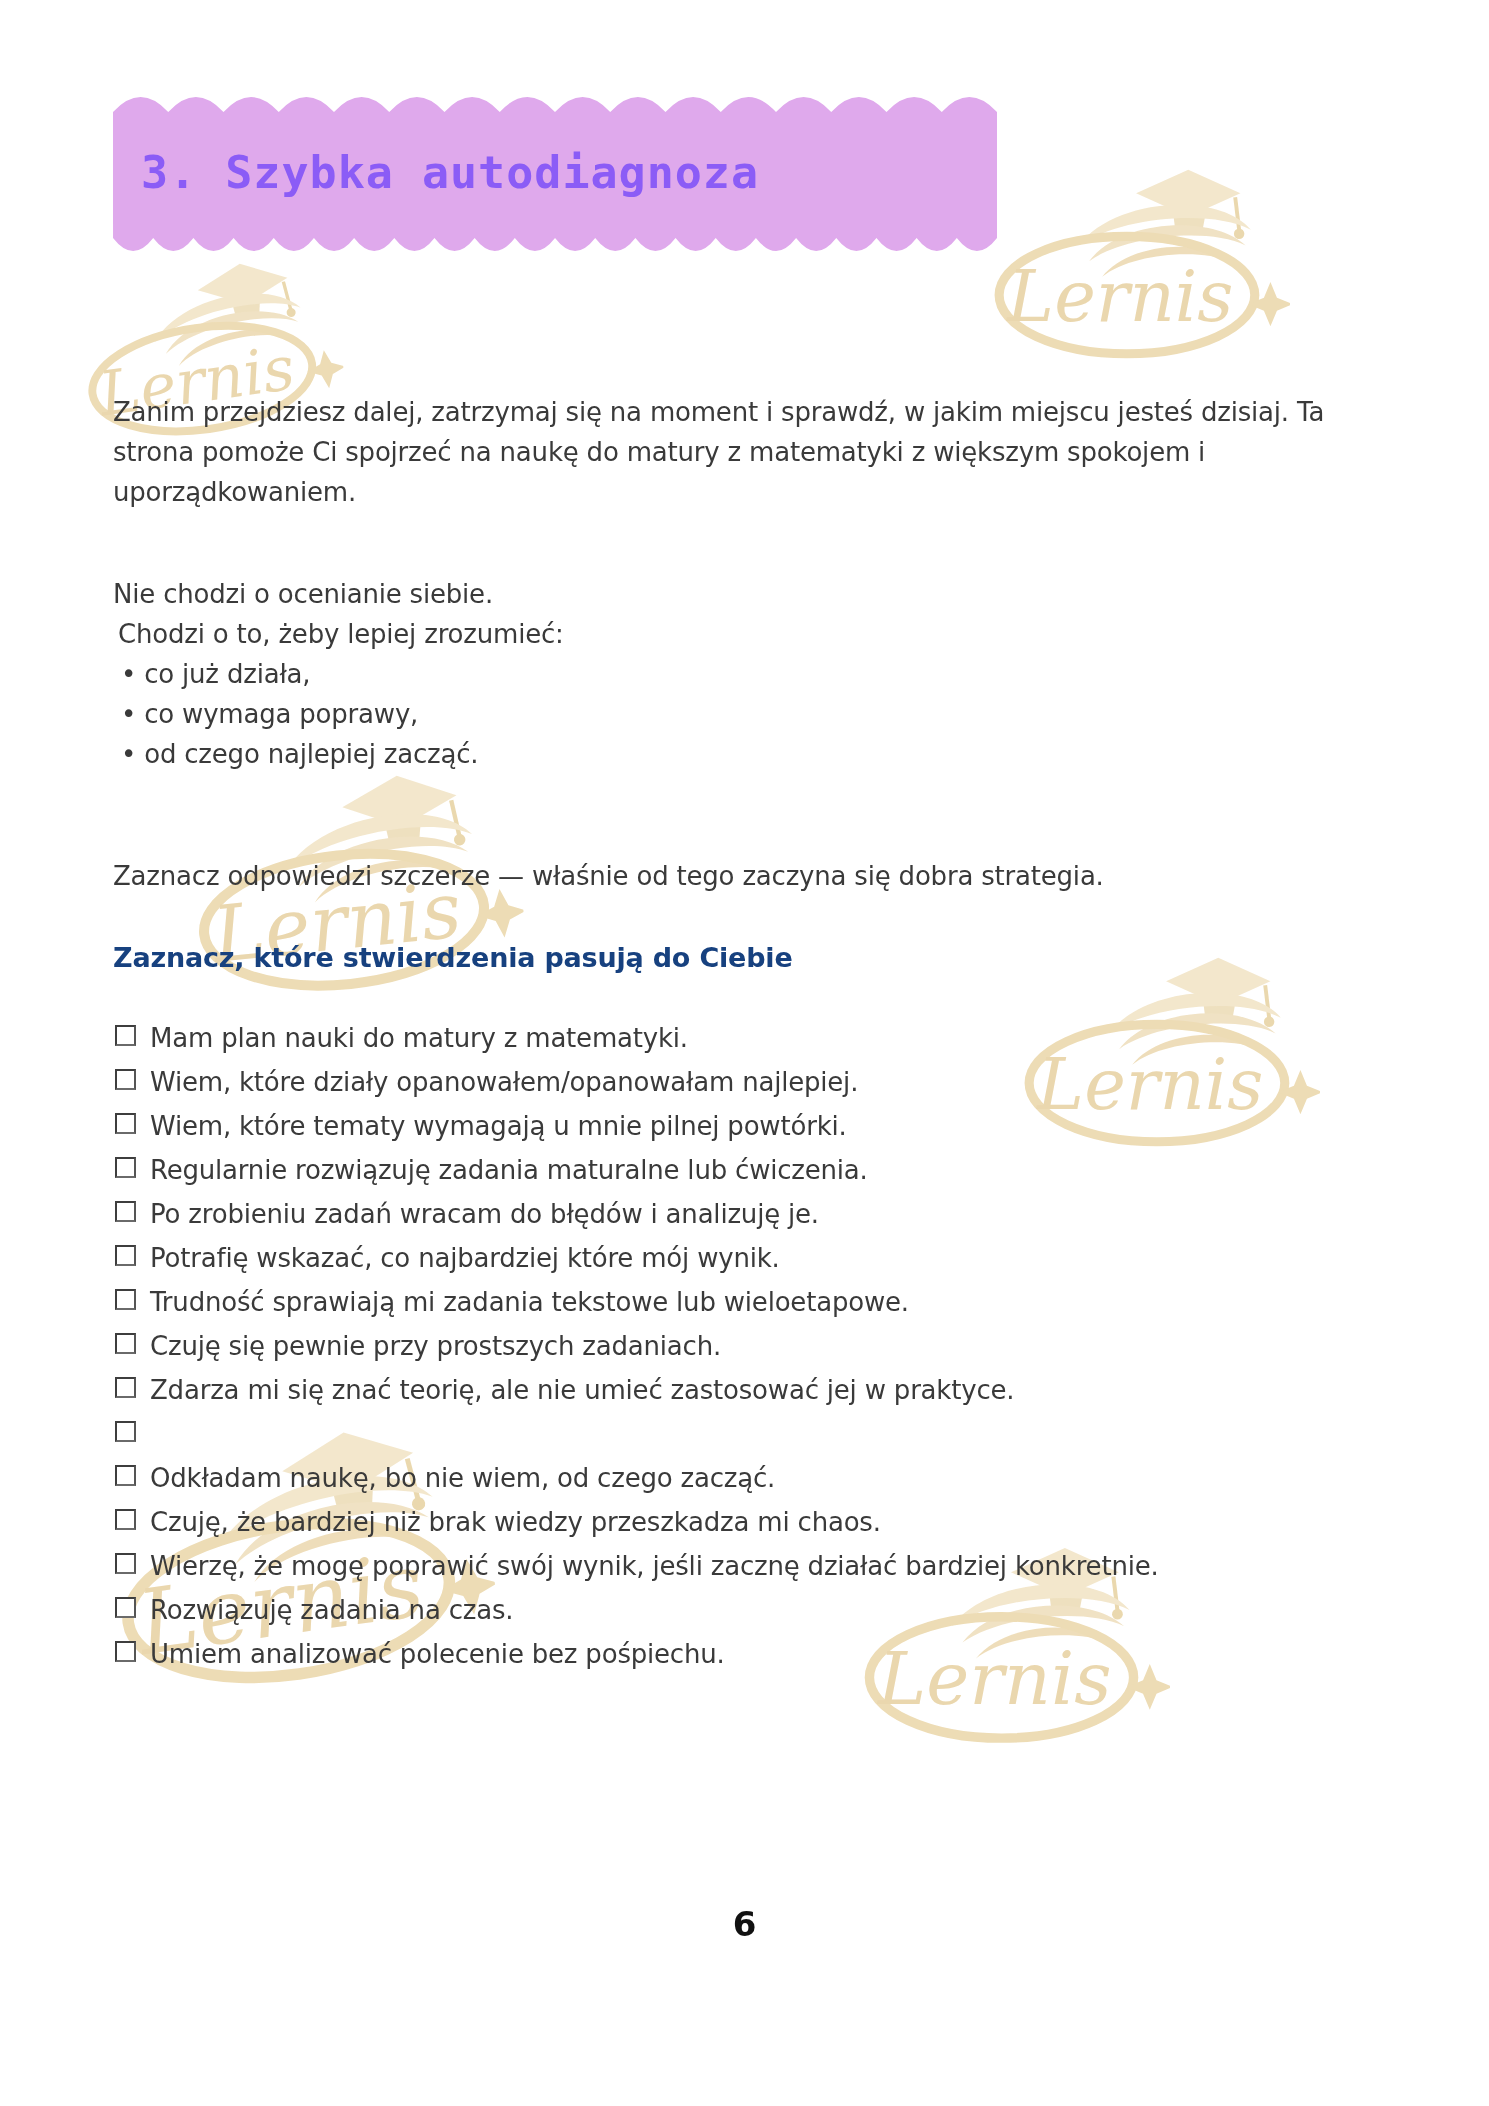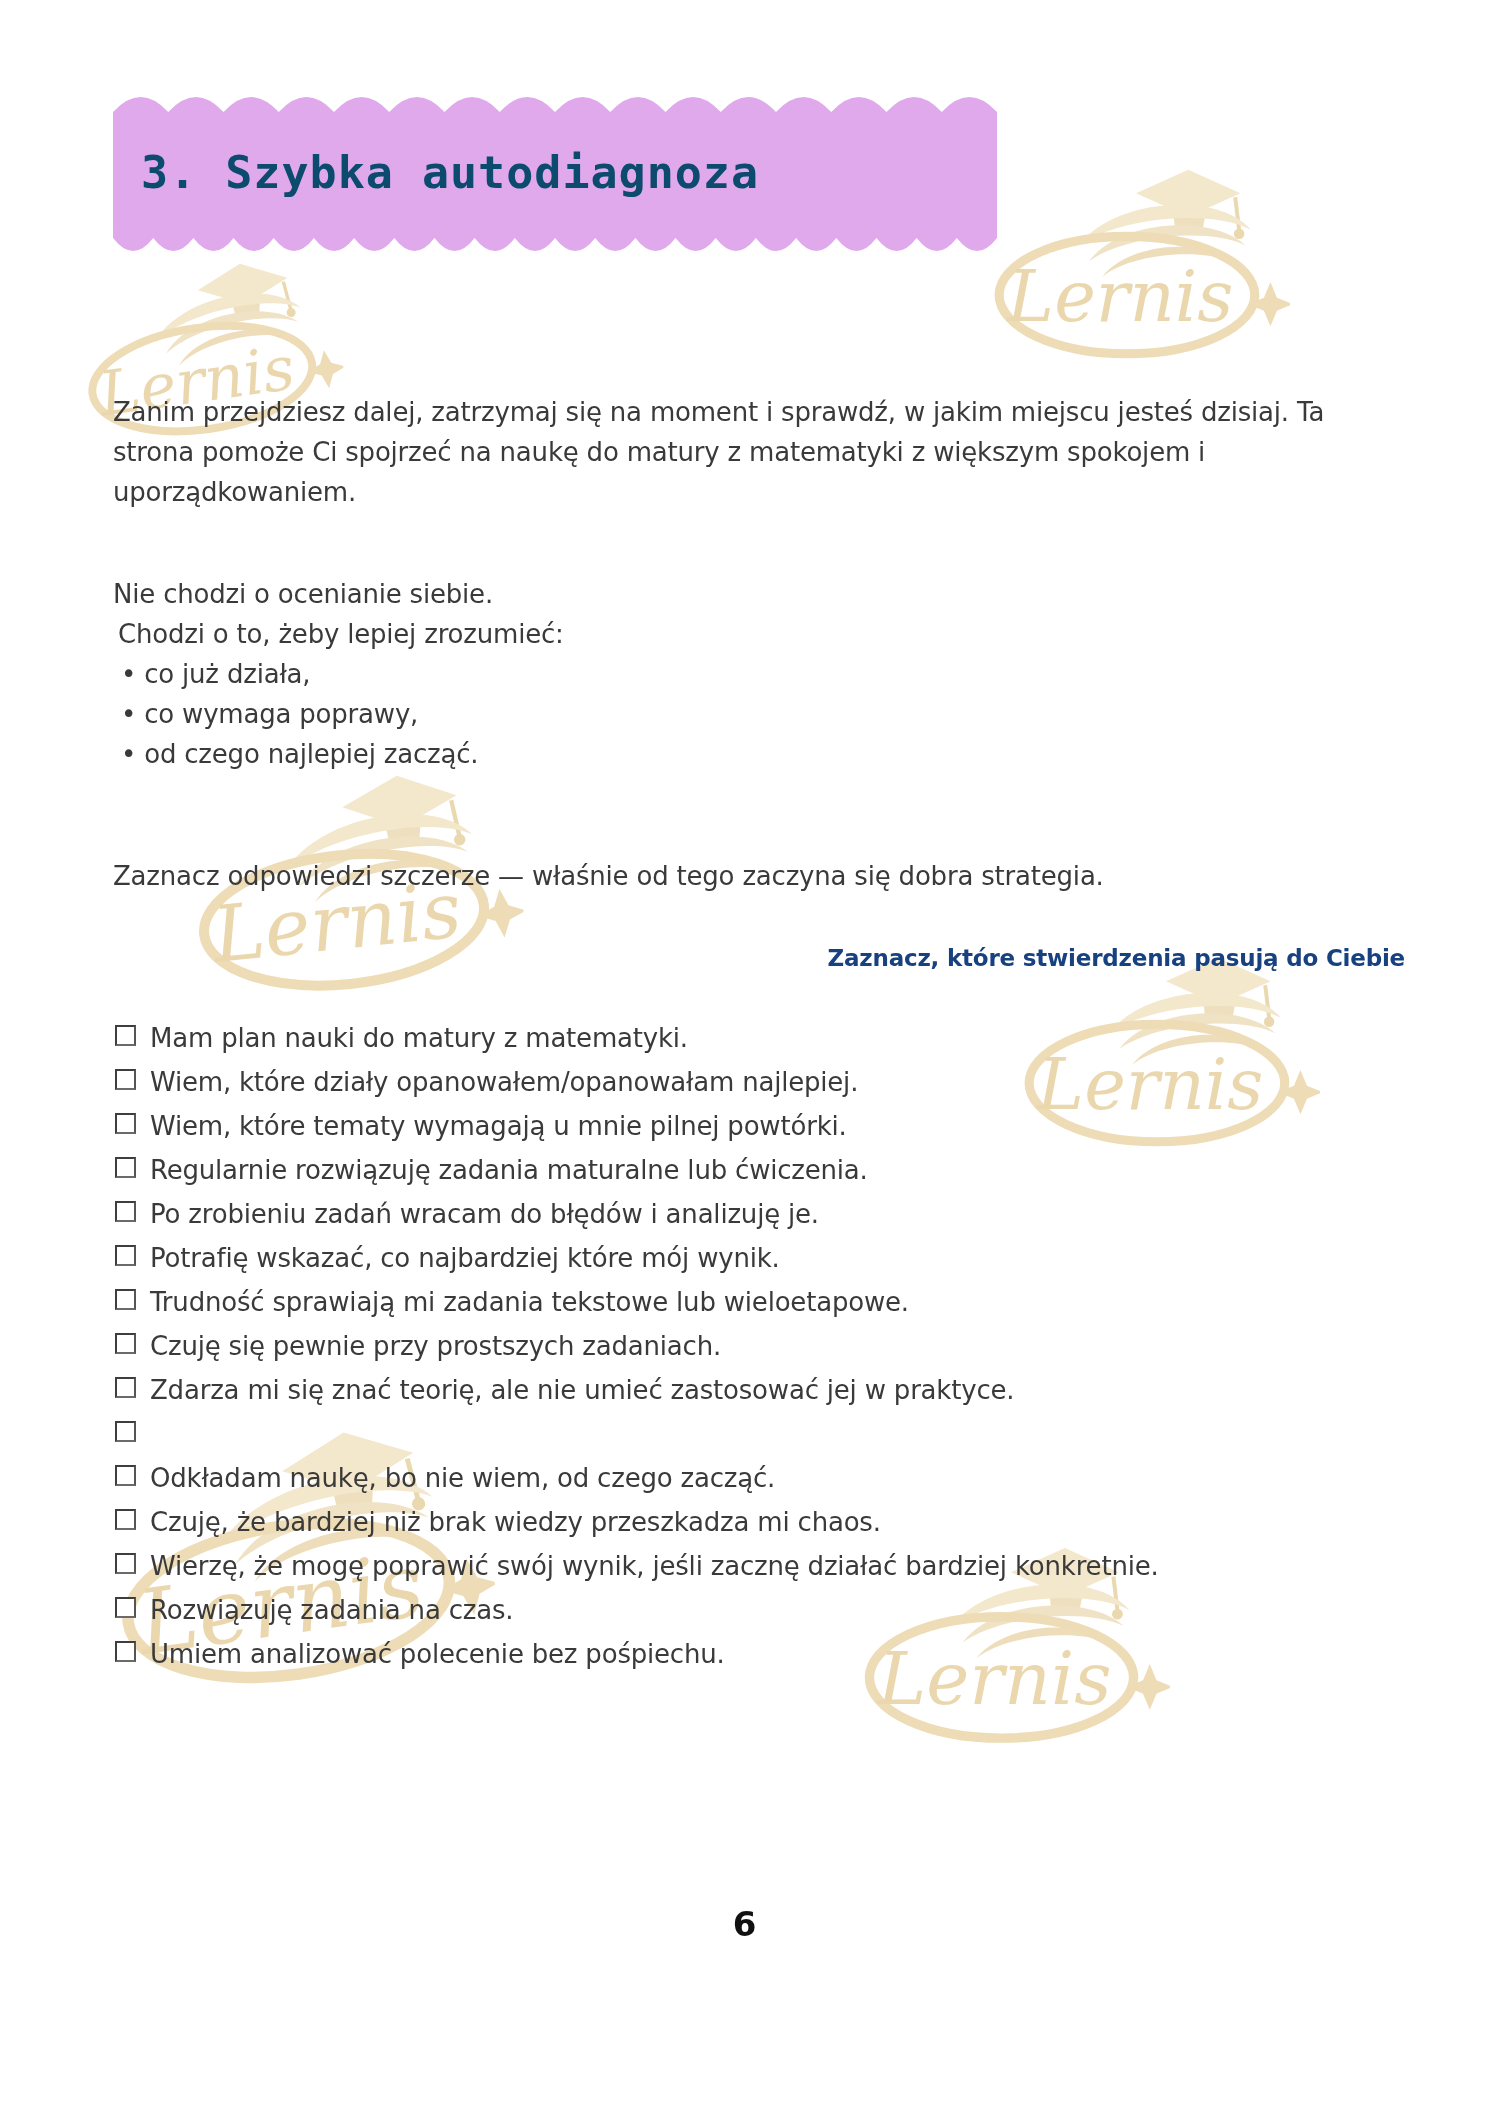--- a/index.html
+++ b/index.html
@@ -10,40 +10,40 @@
     overflow:hidden;
     font-family:"DejaVu Sans","Liberation Sans",sans-serif;
     color:#3a3a3a;
   }
   
   .banner{position:absolute;left:113px;top:86px;width:884px;height:182px;z-index:1;}
   .banner svg{position:absolute;left:0;top:0;width:100%;height:100%;display:block;}
   .banner-title{
     position:absolute;left:28px;top:60px;margin:0;
     font-family:"DejaVu Sans Mono","Liberation Mono",monospace;
-    font-weight:bold;font-size:45px;color:#0c4a6e;letter-spacing:1px;
+    font-weight:bold;font-size:45px;color:#8b5cf6;letter-spacing:1px;
     white-space:nowrap;
   }
   
   .wm{position:absolute;z-index:2;mix-blend-mode:multiply;pointer-events:none;}
   .wm svg{display:block;width:100%;height:auto;opacity:0.85;}
   
   .content{
     position:absolute;left:113px;top:392px;width:1292px;z-index:3;
     font-size:26px;line-height:40px;letter-spacing:-0.2px;
   }
   .para{margin:0 0 62px 0;}
   .line{margin:0;}
   .line-indent{padding-left:5px;}
   .bullets{margin:0;padding:0;list-style:none;}
   .bullets li{padding-left:8px;}
   .closing{margin:82px 0 0 0;}
   .check-heading{
     margin:42px 0 0 0;
-    font-size:23px;font-weight:bold;color:#17417f;line-height:40px;letter-spacing:-0.2px;text-align:right;
+    font-size:27px;font-weight:bold;color:#17417f;line-height:40px;letter-spacing:-0.2px;
   }
   .checklist{margin-top:38px;}
   .check-item{display:flex;align-items:flex-start;height:44px;line-height:44px;}
   .checkbox{
     flex:0 0 auto;width:21px;height:21px;margin:9px 14px 0 2px;
     border:2px solid #3e3e3e;border-bottom-color:#6a6a6a;border-right-color:#555;
     background:#fff;box-sizing:border-box;
   }
   .check-label{white-space:nowrap;}
   

